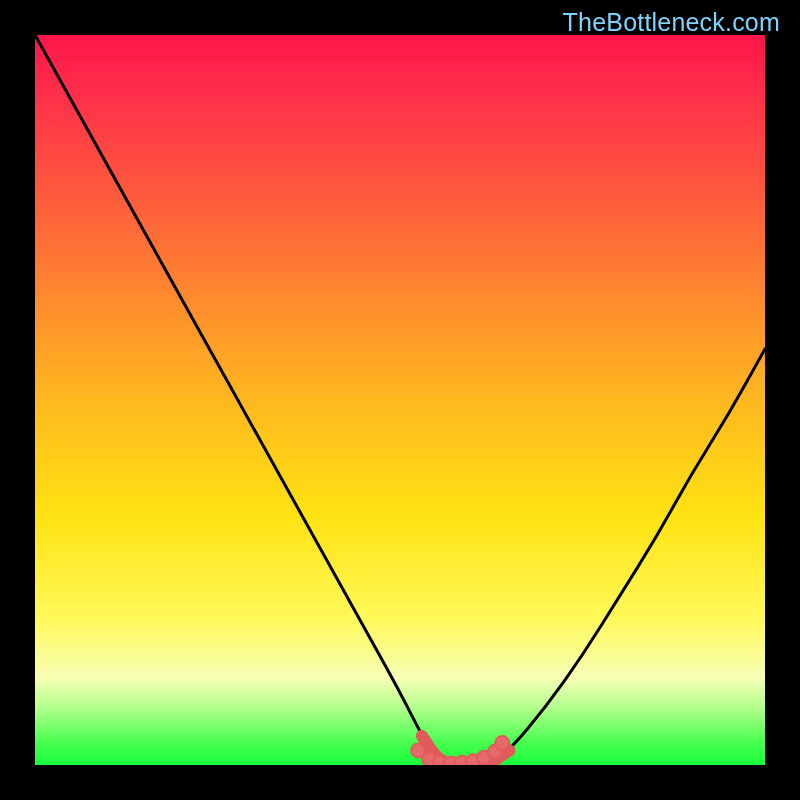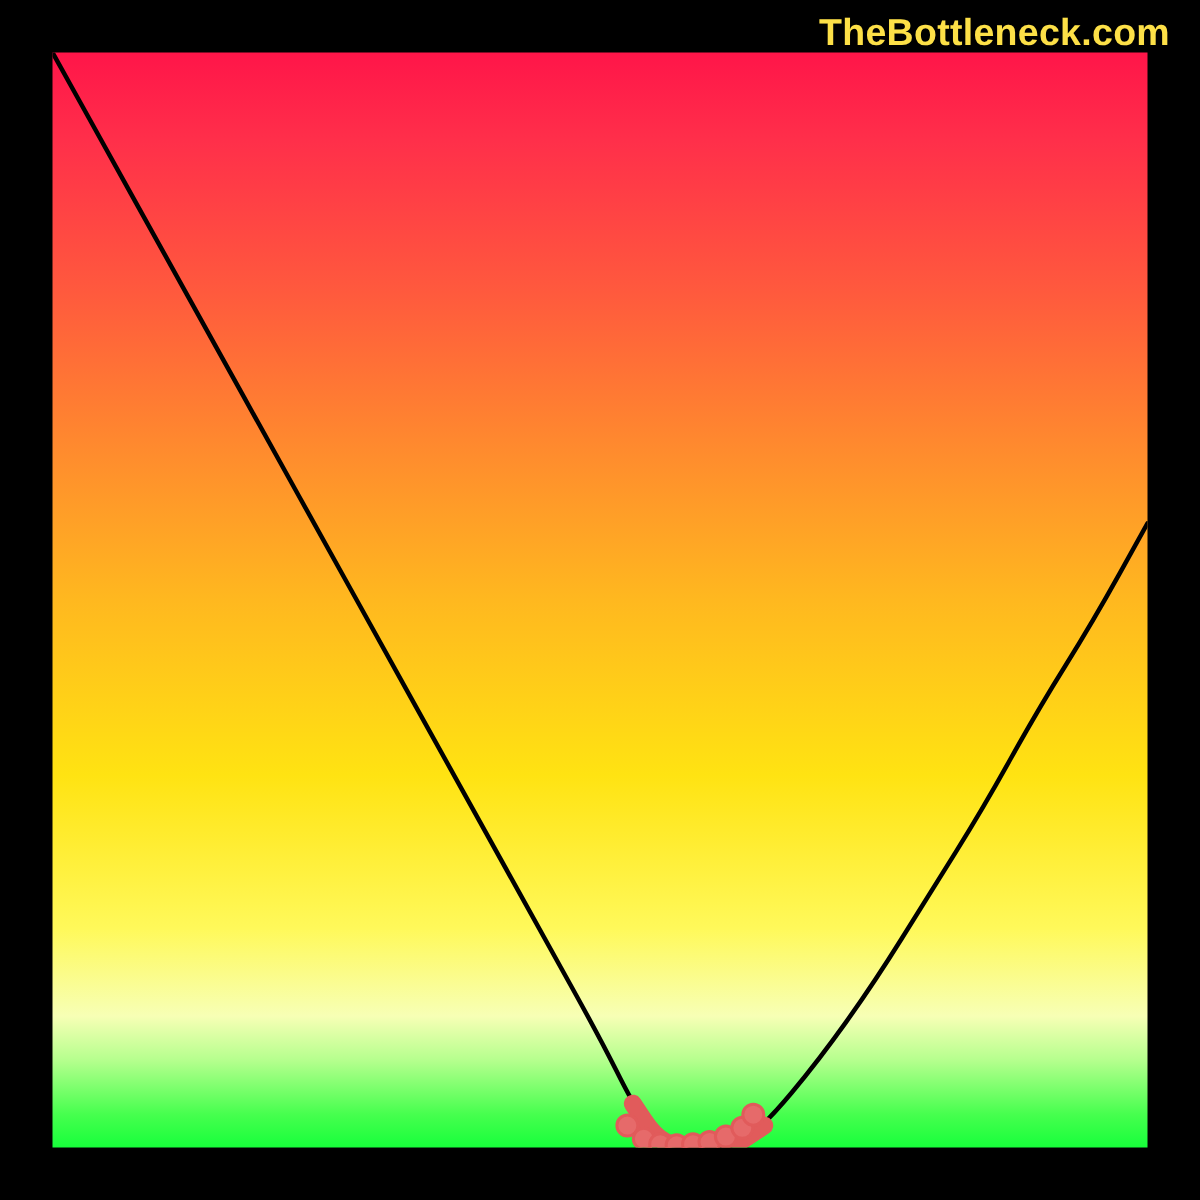--- a/index.html
+++ b/index.html
@@ -44,23 +44,23 @@
     position: absolute;
     left: 0;
     top: 0;
     width: 730px;
     height: 730px;
   }
   .watermark {
     position: absolute;
     top: 8px;
     right: 20px;
-    color: #fde047;
+    color: #7dd3fc;
     font-size: 25px;
-    font-weight: 700;
+    font-weight: 400;
     letter-spacing: 0.2px;
     user-select: none;
   }
 </style>
 </head>
 <body>
 
 <div class="frame">
 
   <div class="watermark">TheBottleneck.com</div>

